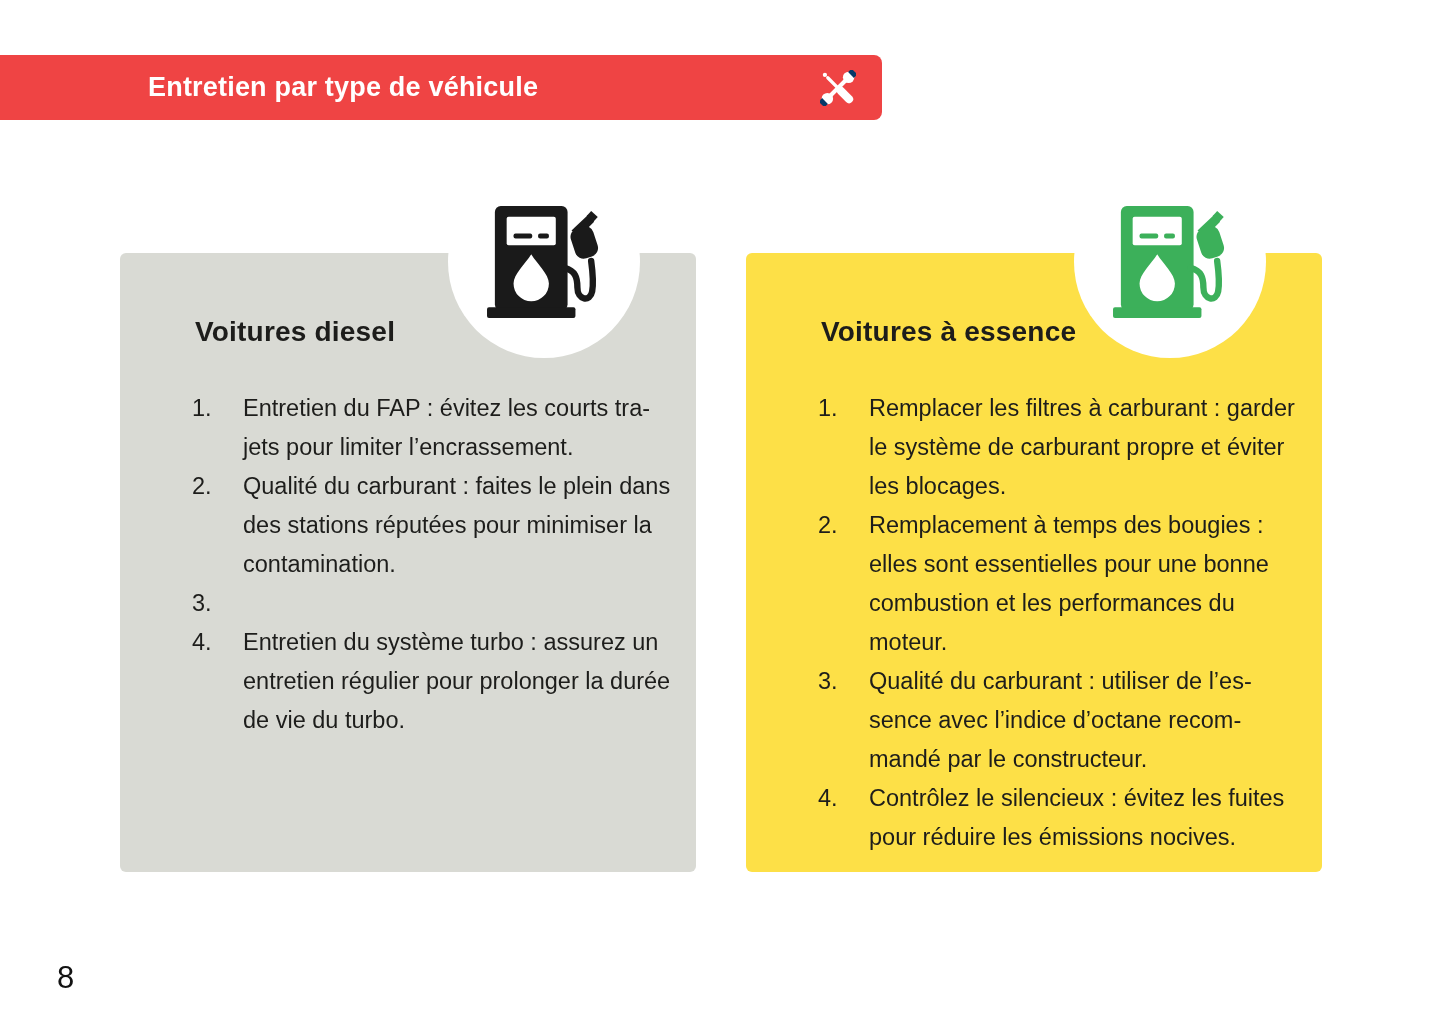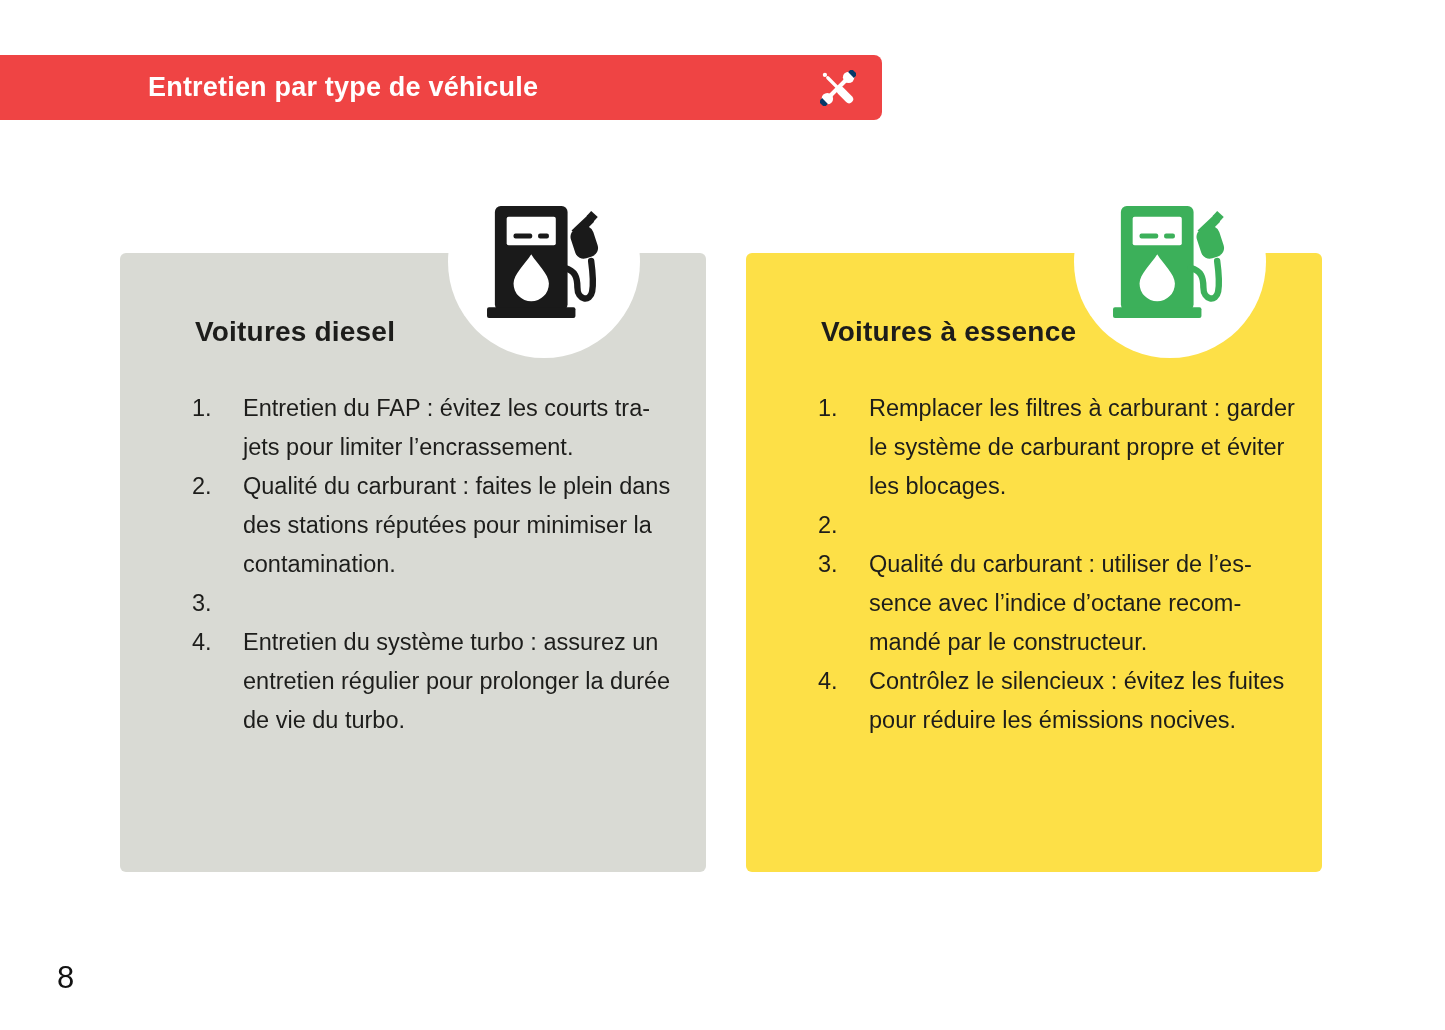--- a/index.html
+++ b/index.html
@@ -19,21 +19,21 @@
     margin:0 0 0 148px;font-size:27px;font-weight:bold;color:#ffffff;
     letter-spacing:.2px;
   }
   .title-bar .tools{
     position:absolute;left:820px;top:15px;width:36px;height:36px;
   }
   
   .card{
     position:absolute;top:253px;width:576px;height:619px;border-radius:6px;
   }
-  #card0{left:120px;padding-left:10px;}
+  #card0{left:120px;}
   #card1{left:746px;}
   .circle{
     position:absolute;left:328px;top:-87px;width:192px;height:192px;
     border-radius:50%;background:#ffffff;
     display:flex;align-items:center;justify-content:center;
   }
   .circle svg{width:114px;height:112px;display:block;}
   .card h2{
     position:absolute;left:75px;top:63px;margin:0;
     font-size:28px;font-weight:bold;color:#1d1d1b;letter-spacing:.2px;
@@ -128,20 +128,24 @@
   <h2>Voitures à essence</h2>
   <ol class="list">
     <li class="item">
       <span class="num">1.</span>
       <span class="txt">Remplacer les filtres à carburant : garder
 le système de carburant propre et éviter
 les blocages.</span>
     </li>
     <li class="item">
       <span class="num">2.</span>
+      <span class="txt">Remplacement à temps des bougies :
+elles sont essentielles pour une bonne
+combustion et les performances du
+moteur.</span>
     </li>
     <li class="item">
       <span class="num">3.</span>
       <span class="txt">Qualité du carburant : utiliser de l’es-
 sence avec l’indice d’octane recom-
 mandé par le constructeur.</span>
     </li>
     <li class="item">
       <span class="num">4.</span>
       <span class="txt">Contrôlez le silencieux : évitez les fuites

